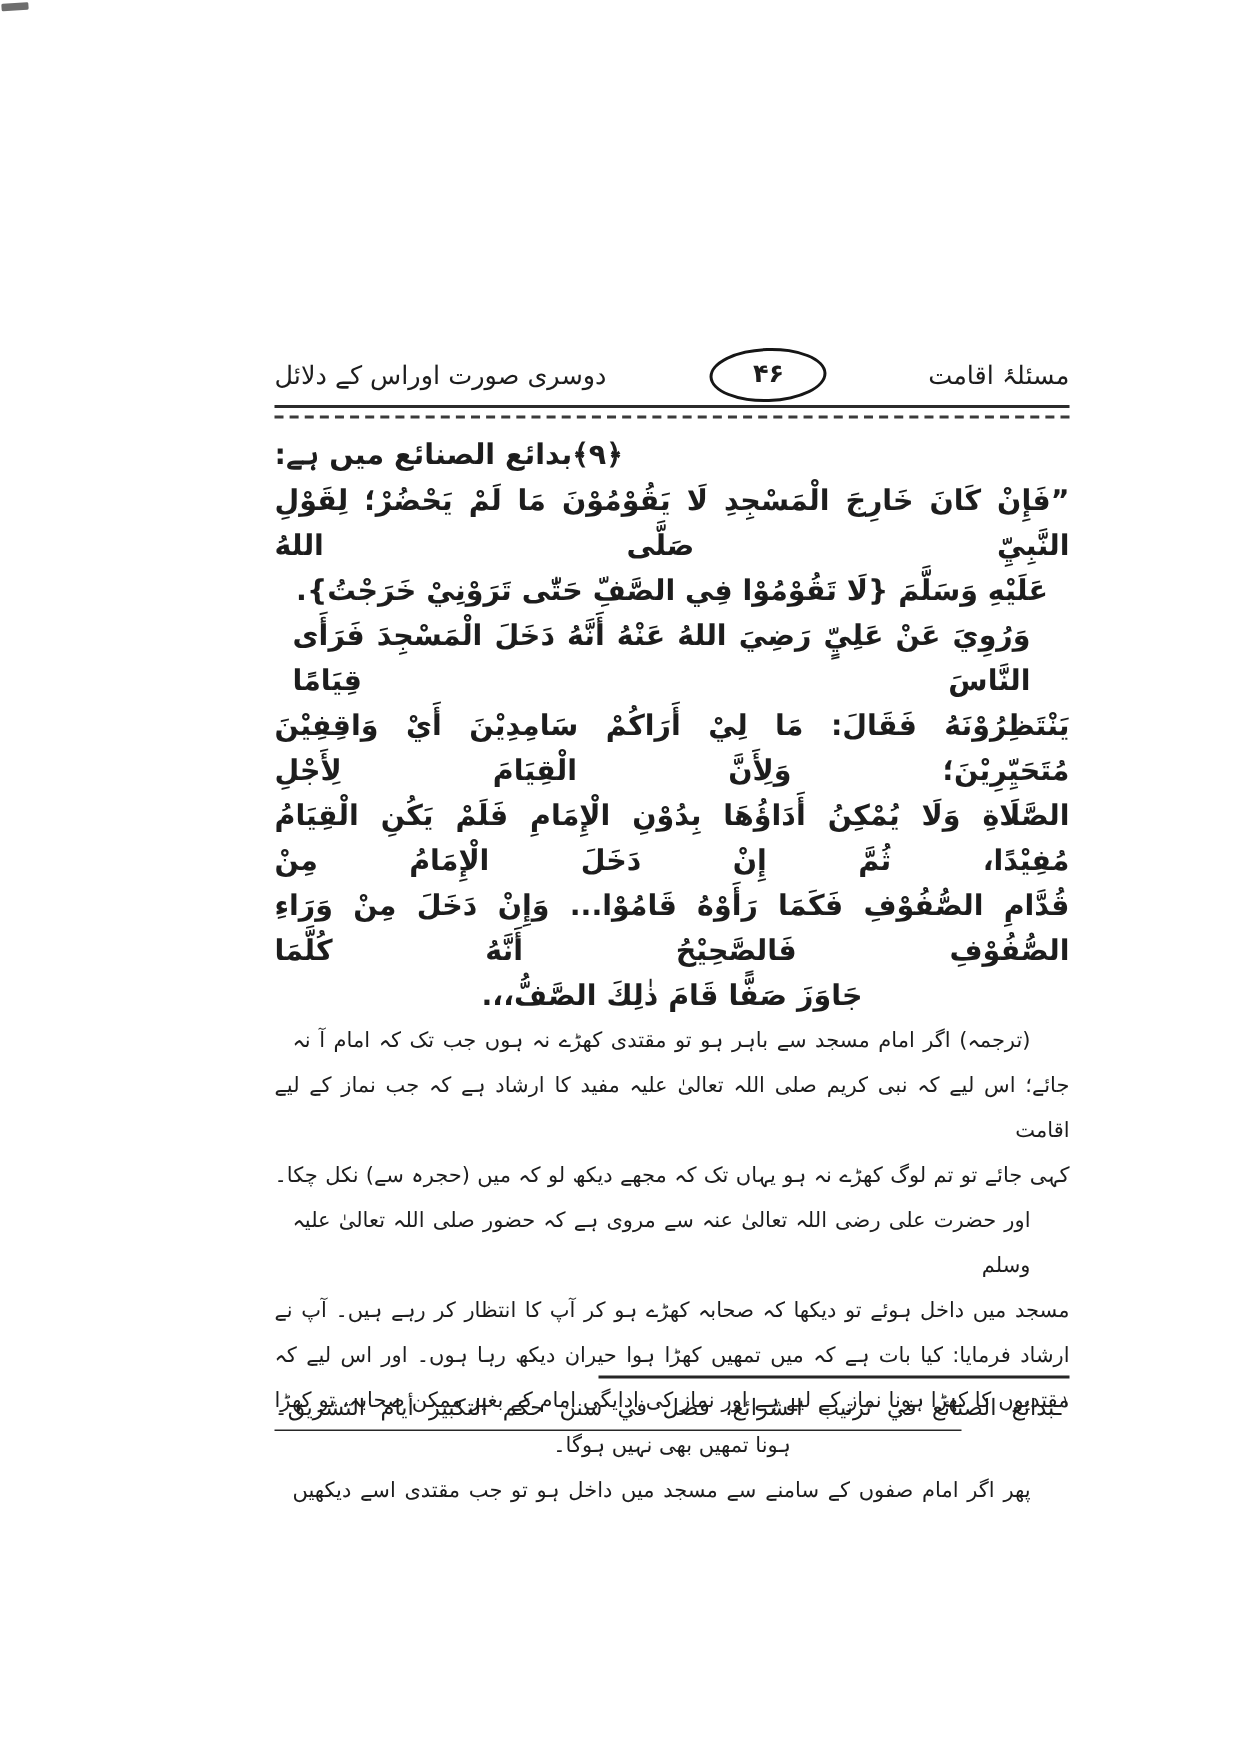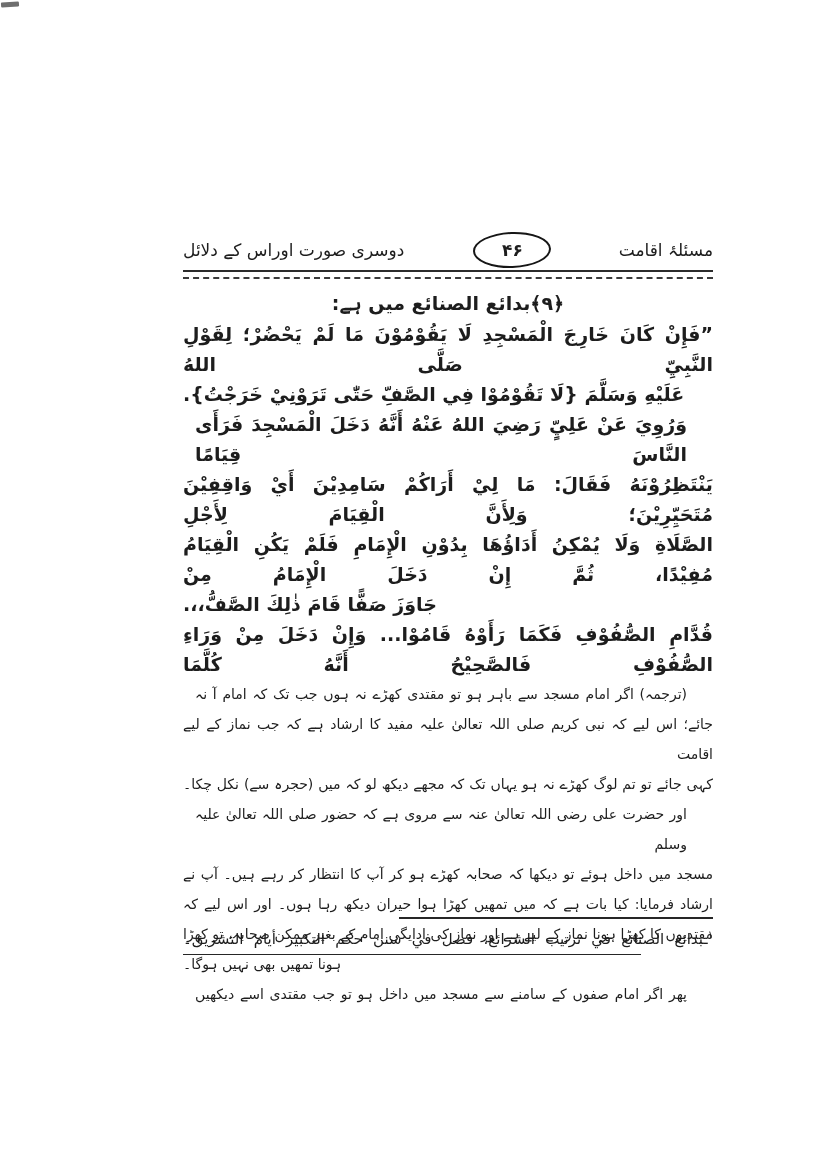--- a/index.html
+++ b/index.html
@@ -20,25 +20,25 @@
     display:flex;align-items:center;justify-content:center;
     transform:rotate(-2deg);box-sizing:border-box;background:#fff;
   }
   .oval span{font-size:17px;font-weight:700;transform:rotate(2deg);}
   .rule{margin-top:1px;height:5px;border-top:2px solid #2b2b2b;border-bottom:2px dashed #3a3a3a;}
 
   
   .body{margin-top:8px;}
   .ln{white-space:nowrap;}
   .j{white-space:normal;text-align:justify;text-align-last:justify;}
-  .c{text-align:left;white-space:normal;}
+  .c{text-align:center;white-space:normal;}
   .ind{padding-right:26px;margin-left:12px;}
   .ar{font-size:19px;line-height:30px;font-weight:600;}
   .ur{font-size:14px;line-height:30px;font-weight:400;}
-  .head{font-size:19px;line-height:32px;font-weight:700;text-align:center;white-space:normal;}
+  .head{font-size:19px;line-height:32px;font-weight:700;text-align:left;white-space:normal;}
 
   
   .footnote{position:absolute;top:686px;right:0;left:0;}
   .fn-sep{width:314px;border-top:2px solid #262626;}
   .fn-line{font-size:15px;line-height:30px;font-weight:500;
     text-align:justify;text-align-last:justify;margin-top:1px;}
   .fn-line sup{font-size:10px;}
   .fn-underline{width:458px;border-top:1.5px solid #262626;margin-right:auto;margin-left:0;}
 </style>
 </head>
@@ -60,22 +60,22 @@
 
     <div class="body">
 
       <div class="ln head">﴿۹﴾بدائع الصنائع میں ہے:</div>
 
       <div class="ln ar j">”فَإِنْ كَانَ خَارِجَ الْمَسْجِدِ لَا يَقُوْمُوْنَ مَا لَمْ يَحْضُرْ؛ لِقَوْلِ النَّبِيِّ صَلَّى اللهُ</div>
       <div class="ln ar c">عَلَيْهِ وَسَلَّمَ {لَا تَقُوْمُوْا فِي الصَّفِّ حَتّٰى تَرَوْنِيْ خَرَجْتُ}.</div>
       <div class="ln ar j ind">وَرُوِيَ عَنْ عَلِيٍّ رَضِيَ اللهُ عَنْهُ أَنَّهُ دَخَلَ الْمَسْجِدَ فَرَأَى النَّاسَ قِيَامًا</div>
       <div class="ln ar j">يَنْتَظِرُوْنَهُ فَقَالَ: مَا لِيْ أَرَاكُمْ سَامِدِيْنَ أَيْ وَاقِفِيْنَ مُتَحَيِّرِيْنَ؛ وَلِأَنَّ الْقِيَامَ لِأَجْلِ</div>
       <div class="ln ar j">الصَّلَاةِ وَلَا يُمْكِنُ أَدَاؤُهَا بِدُوْنِ الْإِمَامِ فَلَمْ يَكُنِ الْقِيَامُ مُفِيْدًا، ثُمَّ إِنْ دَخَلَ الْإِمَامُ مِنْ</div>
+      <div class="ln ar j">قُدَّامِ الصُّفُوْفِ فَكَمَا رَأَوْهُ قَامُوْا... وَإِنْ دَخَلَ مِنْ وَرَاءِ الصُّفُوْفِ فَالصَّحِيْحُ أَنَّهُ كُلَّمَا</div>
       <div class="ln ar c">جَاوَزَ صَفًّا قَامَ ذٰلِكَ الصَّفُّ،،.</div>
-      <div class="ln ar j">قُدَّامِ الصُّفُوْفِ فَكَمَا رَأَوْهُ قَامُوْا... وَإِنْ دَخَلَ مِنْ وَرَاءِ الصُّفُوْفِ فَالصَّحِيْحُ أَنَّهُ كُلَّمَا</div>
 
       <div class="ln ur j ind">(ترجمہ) اگر امام مسجد سے باہر ہو تو مقتدی کھڑے نہ ہوں جب تک کہ امام آ نہ</div>
       <div class="ln ur j">جائے؛ اس لیے کہ نبی کریم صلی اللہ تعالیٰ علیہ مفید کا ارشاد ہے کہ جب نماز کے لیے اقامت</div>
       <div class="ln ur j">کہی جائے تو تم لوگ کھڑے نہ ہو یہاں تک کہ مجھے دیکھ لو کہ میں (حجرہ سے) نکل چکا۔</div>
       <div class="ln ur j ind">اور حضرت علی رضی اللہ تعالیٰ عنہ سے مروی ہے کہ حضور صلی اللہ تعالیٰ علیہ وسلم</div>
       <div class="ln ur j">مسجد میں داخل ہوئے تو دیکھا کہ صحابہ کھڑے ہو کر آپ کا انتظار کر رہے ہیں۔ آپ نے</div>
       <div class="ln ur j">ارشاد فرمایا: کیا بات ہے کہ میں تمھیں کھڑا ہوا حیران دیکھ رہا ہوں۔ اور اس لیے کہ</div>
       <div class="ln ur j">مقتدیوں کا کھڑا ہونا نماز کے لیے ہے اور نماز کی ادایگی امام کے بغیر ممکن صحابہ، تو کھڑا</div>
       <div class="ln ur c">ہونا تمھیں بھی نہیں ہوگا۔</div>
       <div class="ln ur j ind">پھر اگر امام صفوں کے سامنے سے مسجد میں داخل ہو تو جب مقتدی اسے دیکھیں</div>

